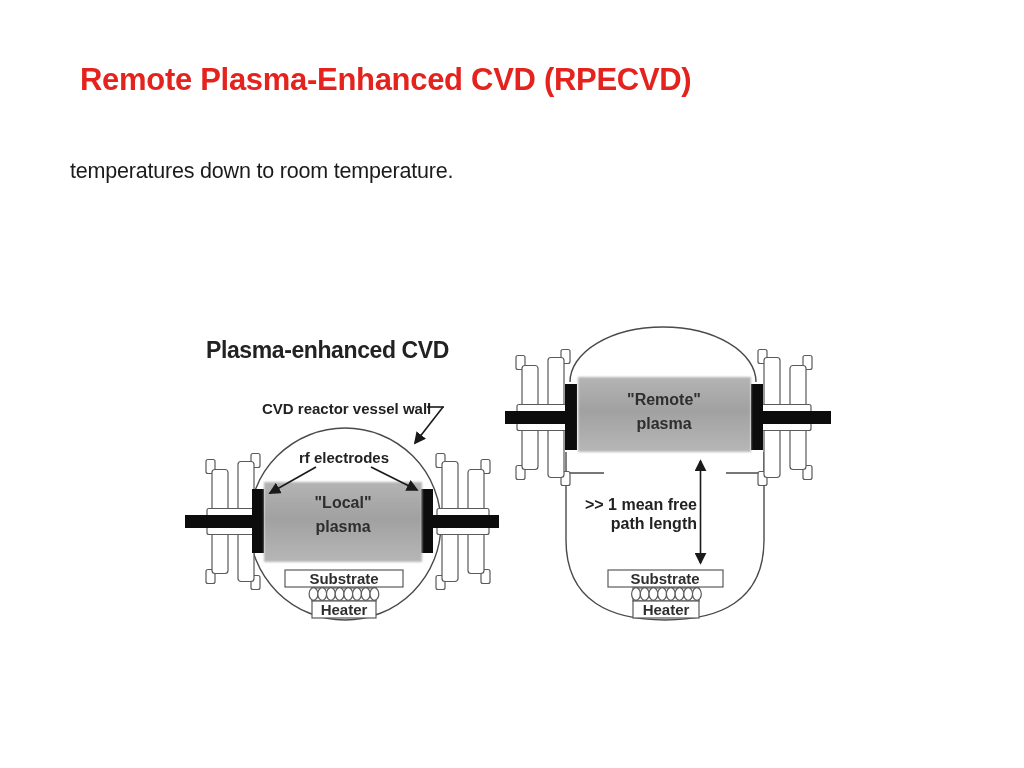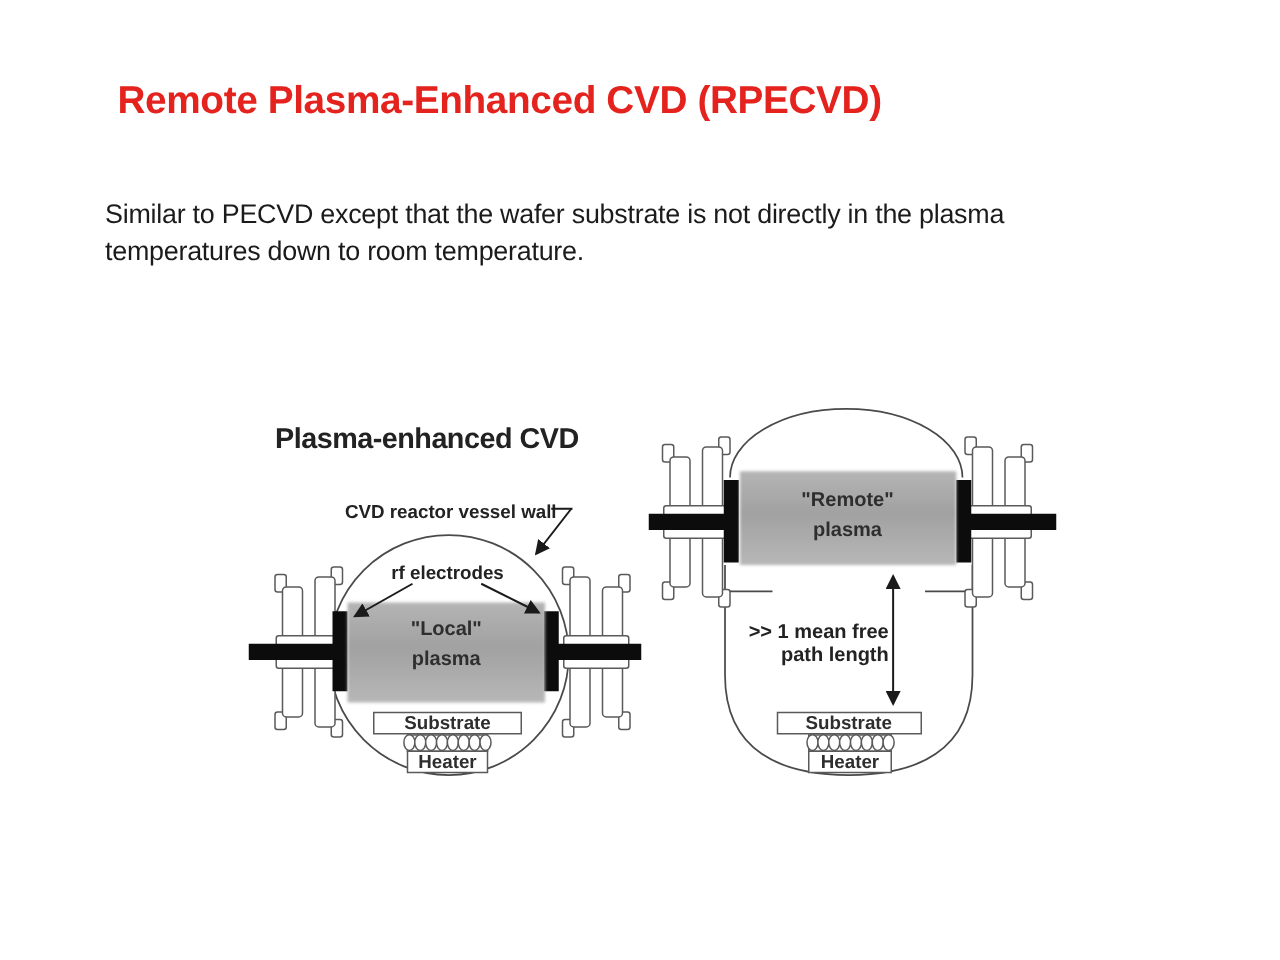--- a/index.html
+++ b/index.html
@@ -1,19 +1,18 @@
 <!DOCTYPE html>
 <html><head>
 <meta charset="utf-8">
 <style>
   html,body{margin:0;padding:0;background:#ffffff;}
   #slide{
     position:relative;width:912px;height:768px;background:#ffffff;overflow:hidden;
     font-family:"Liberation Sans",sans-serif;
-    margin-left:14px;
   }
   #slide-title{
     position:absolute;left:80px;top:62px;margin:0;
     font-size:31px;font-weight:700;letter-spacing:-0.3px;color:#e4231e;
   }
   #slide-body{
     position:absolute;left:70px;top:156px;width:880px;margin:0;
     font-size:21.5px;line-height:30px;font-weight:400;color:#1b1b1b;letter-spacing:-0.2px;
   }
   #diagram-svg{position:absolute;left:180px;top:315px;width:660px;height:330px;}
@@ -26,21 +25,20 @@
   .arrowline{stroke:#1a1a1a;stroke-width:1.6;fill:none;}
 </style>
 </head>
 <body>
 
 <div id="slide">
 
   <h1 id="slide-title">Remote Plasma-Enhanced CVD (RPECVD)</h1>
 
   <div id="slide-body">
-    <div>Similar to PECVD except that the wafer substrate is not directly in the plasma</div>
     <div>temperatures down to room temperature.</div>
   </div>
 
   <svg id="diagram-svg" viewBox="180 315 660 330" xmlns="http://www.w3.org/2000/svg">
 
     <defs>
       <linearGradient id="plasmaGrad" x1="0" y1="0" x2="0" y2="1">
         <stop offset="0%" stop-color="#b4b4b4"></stop>
         <stop offset="45%" stop-color="#a1a1a1"></stop>
         <stop offset="100%" stop-color="#b7b7b7"></stop>

